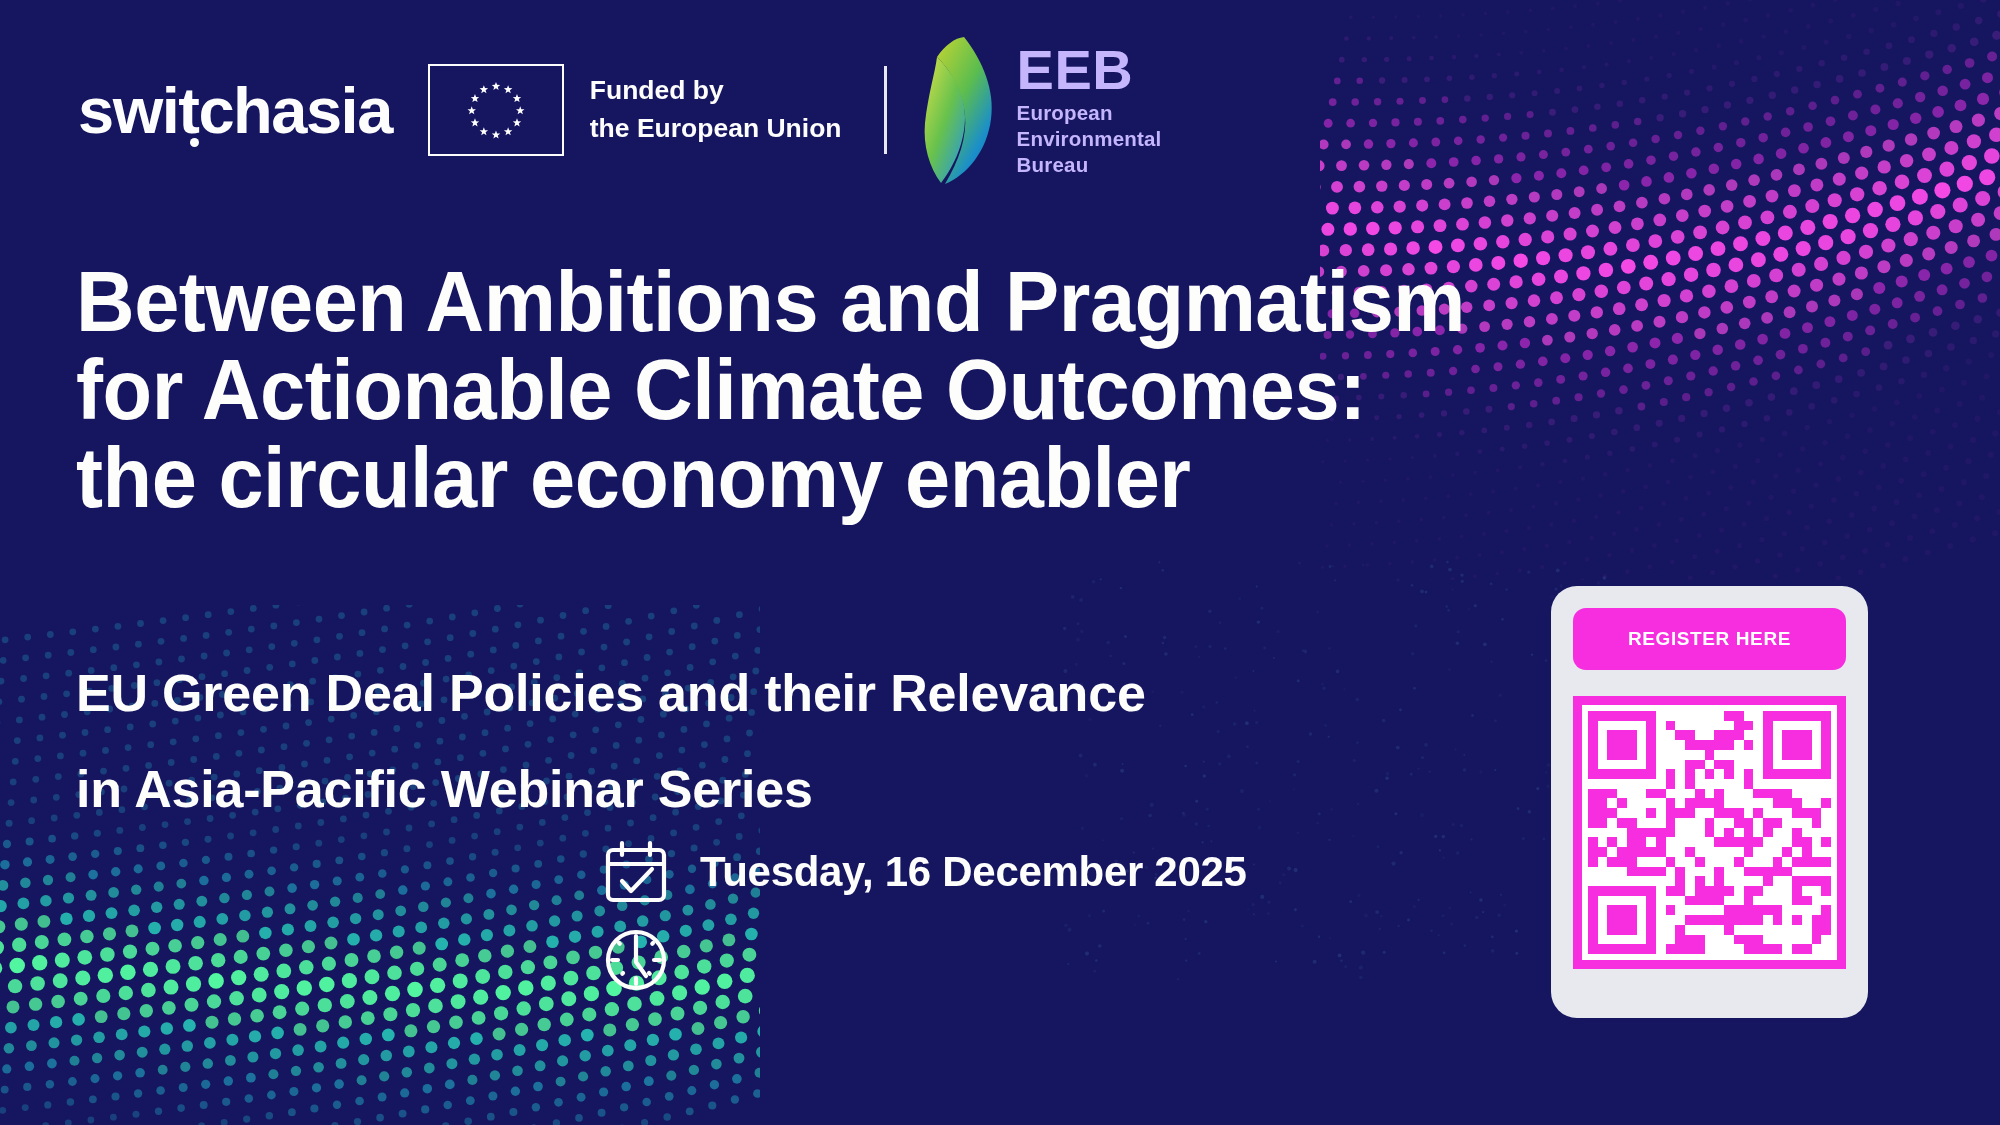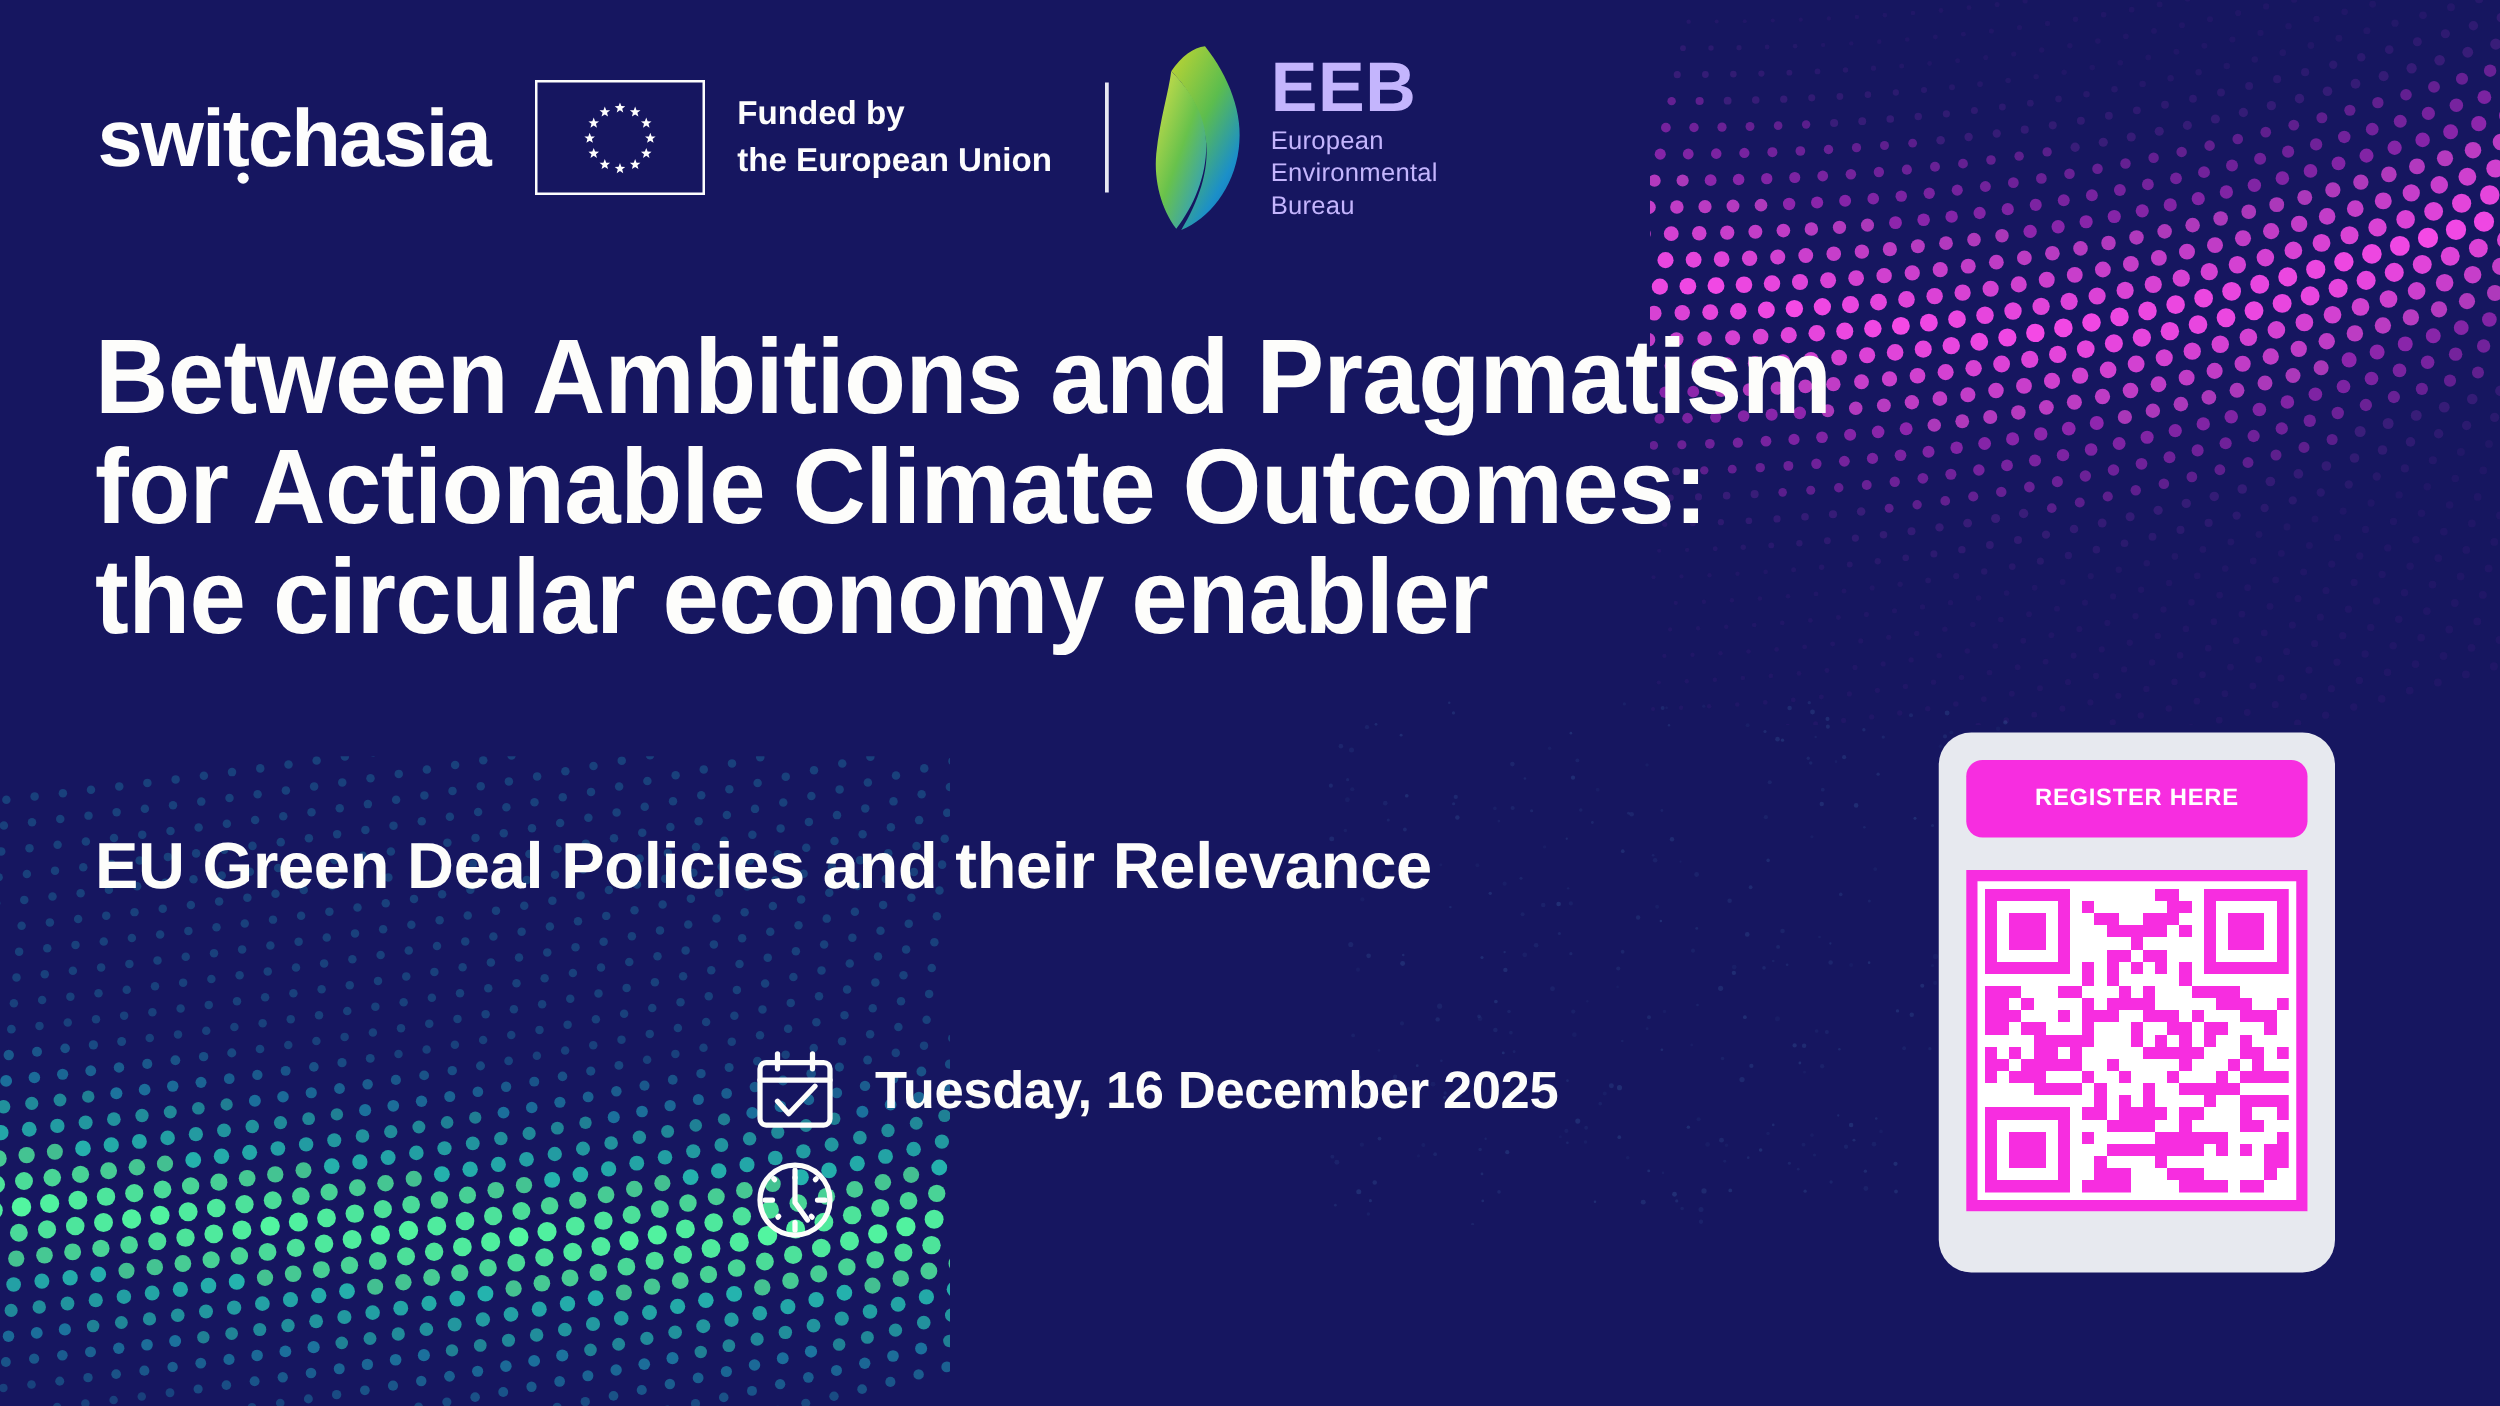--- a/index.html
+++ b/index.html
@@ -59,21 +59,21 @@
   }
 
   #eeb-block { display:flex; align-items:center; }
   #eeb-mark { width:78px; height:150px; flex:0 0 auto; }
   #eeb-text { margin-left:16px; color:#c4b5fd; }
   #eeb-acronym {
     font-size:56px; font-weight:bold; line-height:.95;
     letter-spacing:0.5px;
   }
   #eeb-fullname {
-    font-size:20.5px; font-weight:400; line-height:1.26;
+    font-size:20.5px; font-weight:700; line-height:1.26;
     letter-spacing:.2px; margin-top:4px;
   }
 
   
   #headline {
     position:absolute; left:76px; top:258px;
     width:1600px;
     color:#fdfdfb;
     font-size:85px; font-weight:bold;
     line-height:1.035;
@@ -2703,20 +2703,21 @@
   </div>
 
   <h1 id="headline">
     <span class="line">Between Ambitions and Pragmatism</span>
     <span class="line">for Actionable Climate Outcomes:</span>
     <span class="line">the circular economy enabler</span>
   </h1>
 
   <h2 id="subtitle">
     <span class="line">EU Green Deal Policies and their Relevance</span>
+    <span class="line">in Asia-Pacific Webinar Series</span>
   </h2>
 
   <div id="meta">
 
     <div class="meta-row">
       <svg class="meta-icon" viewBox="0 0 72 72" fill="none" stroke="#fdfdfb" stroke-width="4.2" stroke-linecap="round" stroke-linejoin="round" aria-hidden="true">
         <rect x="8" y="14" width="56" height="50" rx="5"></rect>
         <line x1="8" y1="28" x2="64" y2="28"></line>
         <line x1="22" y1="7" x2="22" y2="19"></line>
         <line x1="50" y1="7" x2="50" y2="19"></line>

